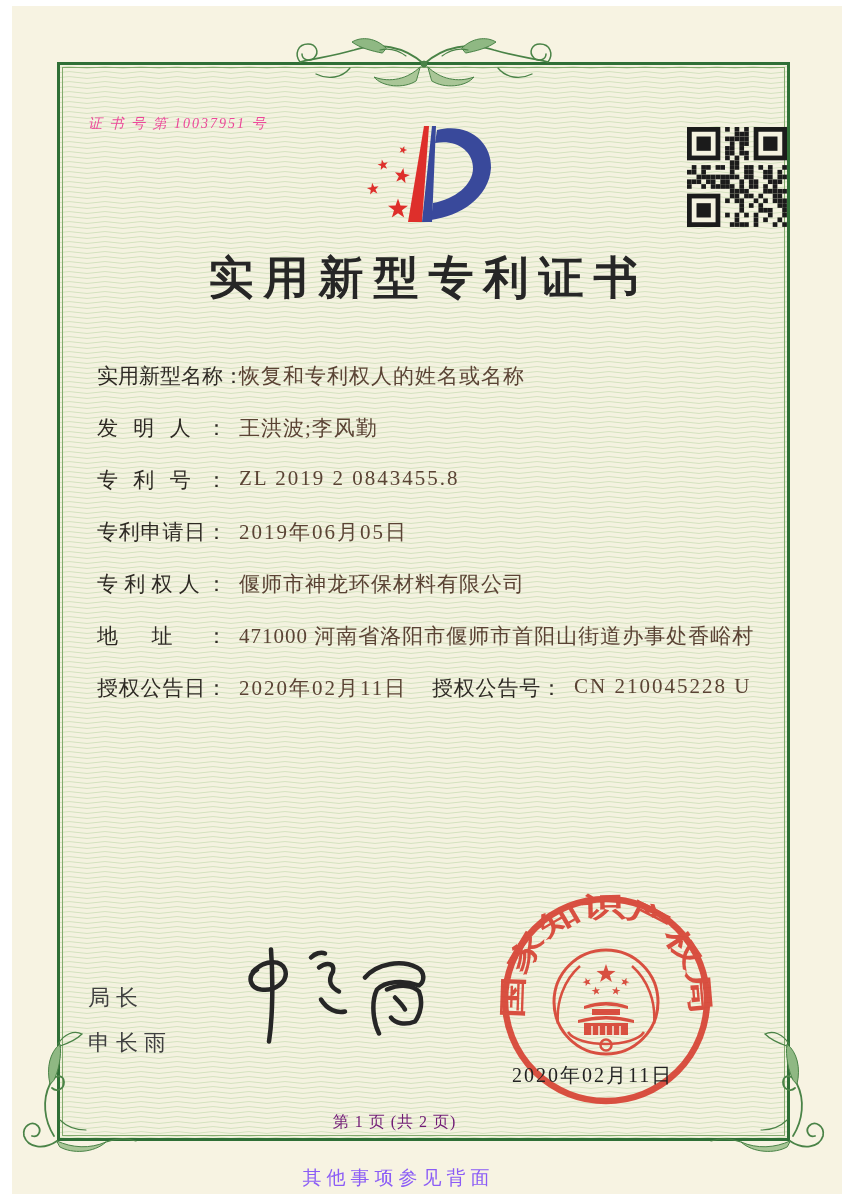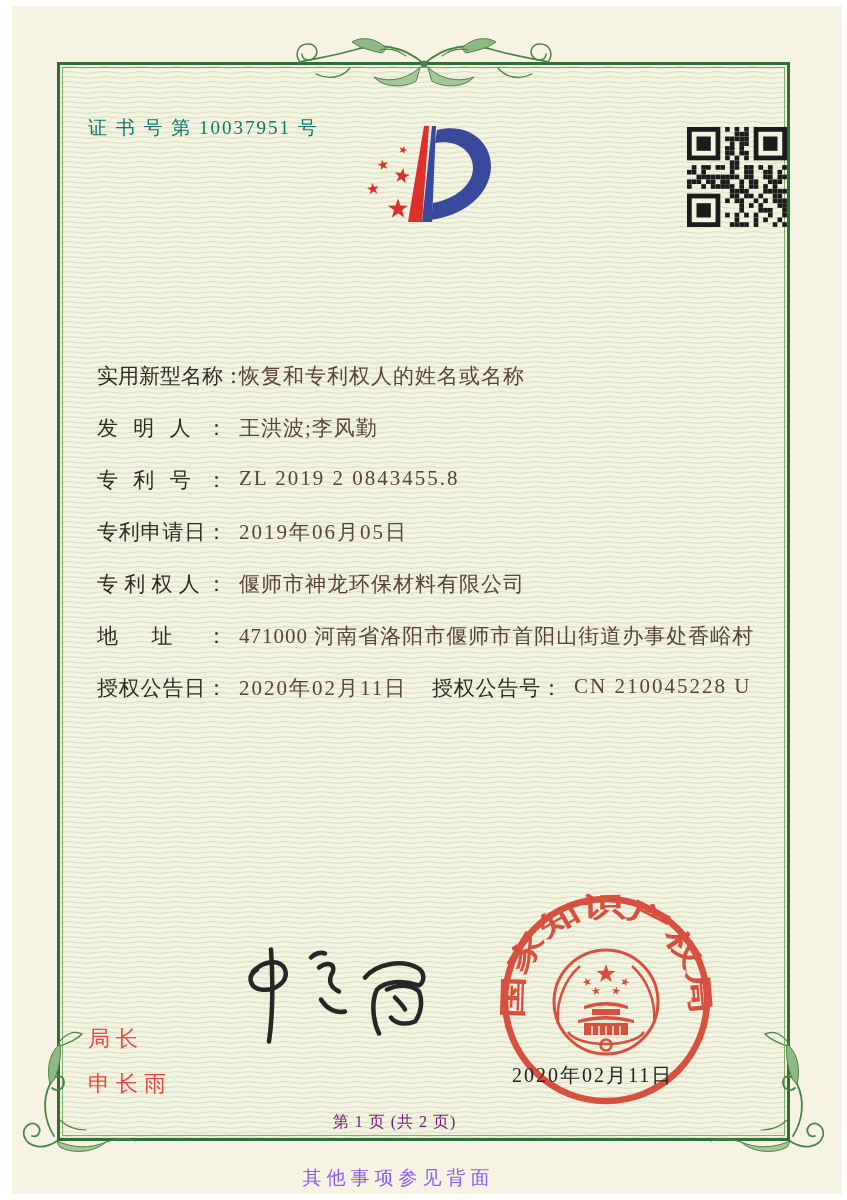--- a/index.html
+++ b/index.html
@@ -10,36 +10,36 @@
     --seal-red:#d63a2c; --logo-red:#de2f2b; --logo-blue:#39499b;
     --ink:#2e2a24; --value-ink:#5a4334; --para-ink:#44392c;
   }
   .paper{position:absolute;top:6px;left:12px;right:5px;bottom:6px;background:#f7f3e2;}
   .waves{position:absolute;left:60px;top:65px;width:727px;height:1073px;z-index:0;}
   .frame{position:absolute;left:57px;top:62px;width:733px;height:1079px;
     border:3px solid var(--green-dark);z-index:1;box-sizing:border-box;}
   .frame-inner{position:absolute;inset:2px;border:1px solid var(--green-light);}
   .orn{position:absolute;z-index:2;}
   .content{position:absolute;inset:0;z-index:3;}
-  .certno{position:absolute;left:88px;top:115px;font-size:19px;letter-spacing:2px;color:#0f766e;}
+  .certno{position:absolute;left:88px;top:115px;font-size:14px;letter-spacing:2px;color:#ec4899;font-style:italic;}
   .logo{position:absolute;left:338px;top:110px;width:175px;height:128px;}
   .qr{position:absolute;left:687px;top:127px;width:100px;height:100px;}
   .title{position:absolute;left:0;top:248px;width:100%;text-align:center;
     font-size:45px;font-weight:600;letter-spacing:10px;text-indent:10px;color:#262626;}
   .fields{position:absolute;left:97px;top:362px;width:678px;font-size:21px;color:var(--ink);}
   .frow{position:absolute;left:0;width:100%;white-space:nowrap;}
   .flabel{display:inline-block;width:130px;text-align:justify;text-align-last:justify;
     vertical-align:top;color:var(--ink);}
   .fvalue{margin-left:12px;color:var(--value-ink);letter-spacing:1px;}
   .fvalue-num{letter-spacing:2px;}
   .col2{position:absolute;left:335px;top:0;white-space:nowrap;}
   .paras{position:absolute;left:97px;top:712px;width:676px;font-size:20.5px;
     line-height:31px;color:var(--para-ink);text-align:justify;letter-spacing:0.5px;}
   .paras p{margin:0 0 3px 0;text-indent:2em;}
-  .officer{position:absolute;left:88px;top:983px;font-size:22px;letter-spacing:6px;color:#ef4444;margin-top:41px;}
+  .officer{position:absolute;left:88px;top:983px;font-size:22px;letter-spacing:6px;color:#404040;}
   .officer-name{top:1028px;text-align:center;}
   .sig{position:absolute;left:215px;top:935px;width:230px;height:125px;}
   .seal{position:absolute;left:496px;top:890px;width:220px;height:220px;z-index:2;}
   .seal-date{position:absolute;left:512px;top:1062px;width:200px;font-size:20px;
     letter-spacing:2px;color:#222;z-index:4;}
   .pagenum{position:absolute;left:0;top:1112px;width:100%;text-align:center;
     text-indent:-58px;font-size:16px;color:#701a75;letter-spacing:1px;}
   .backnote{position:absolute;left:0;top:1165px;width:100%;text-align:center;
     text-indent:-50px;font-size:19px;letter-spacing:5px;color:#8b5cf6;}
 </style>
@@ -256,20 +256,21 @@
       <rect x="4.619047619047619" y="4.619047619047619" width="23.095238095238095" height="23.095238095238095" fill="#f4f2e0"></rect>
       <rect x="9.238095238095237" y="9.238095238095237" width="13.857142857142856" height="13.857142857142856" fill="#1b1b1b"></rect>
       <rect x="64.66666666666666" y="0" width="32.33333333333333" height="32.33333333333333" fill="#1b1b1b"></rect>
       <rect x="69.28571428571428" y="4.619047619047619" width="23.095238095238095" height="23.095238095238095" fill="#f4f2e0"></rect>
       <rect x="73.9047619047619" y="9.238095238095237" width="13.857142857142856" height="13.857142857142856" fill="#1b1b1b"></rect>
       <rect x="0" y="64.66666666666666" width="32.33333333333333" height="32.33333333333333" fill="#1b1b1b"></rect>
       <rect x="4.619047619047619" y="69.28571428571428" width="23.095238095238095" height="23.095238095238095" fill="#f4f2e0"></rect>
       <rect x="9.238095238095237" y="73.9047619047619" width="13.857142857142856" height="13.857142857142856" fill="#1b1b1b"></rect>
     </svg>
 
+  <div class="title">实用新型专利证书</div>
 
   <div class="fields">
     <div class="frow" style="top:0;">
       <span class="flabel">实用新型名称：</span><span class="fvalue">恢复和专利权人的姓名或名称</span>
     </div>
     <div class="frow" style="top:52px;">
       <span class="flabel">发明人：</span><span class="fvalue">王洪波;李风勤</span>
     </div>
     <div class="frow" style="top:104px;">
       <span class="flabel">专利号：</span><span class="fvalue fvalue-num">ZL 2019 2 0843455.8</span>

